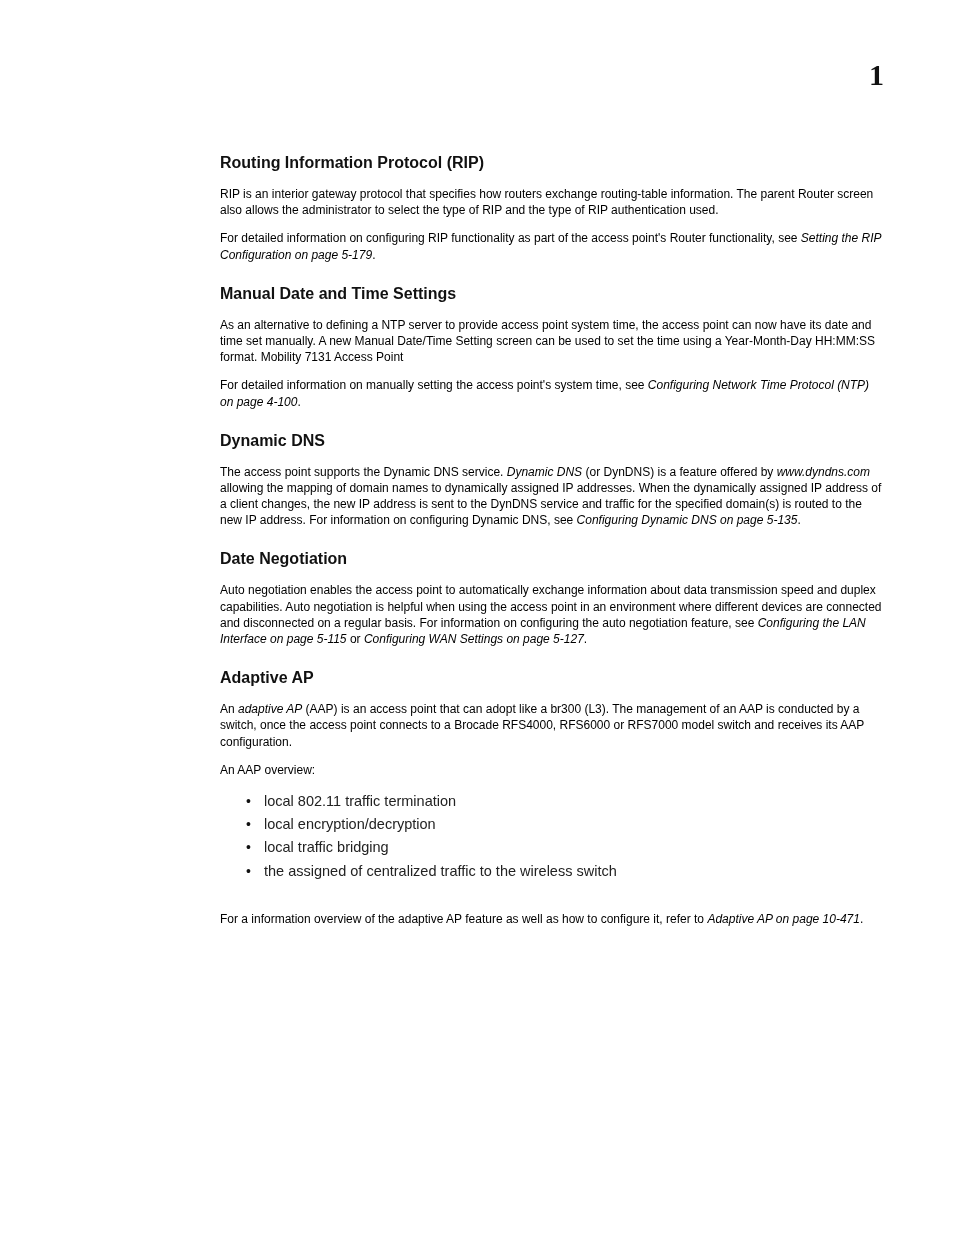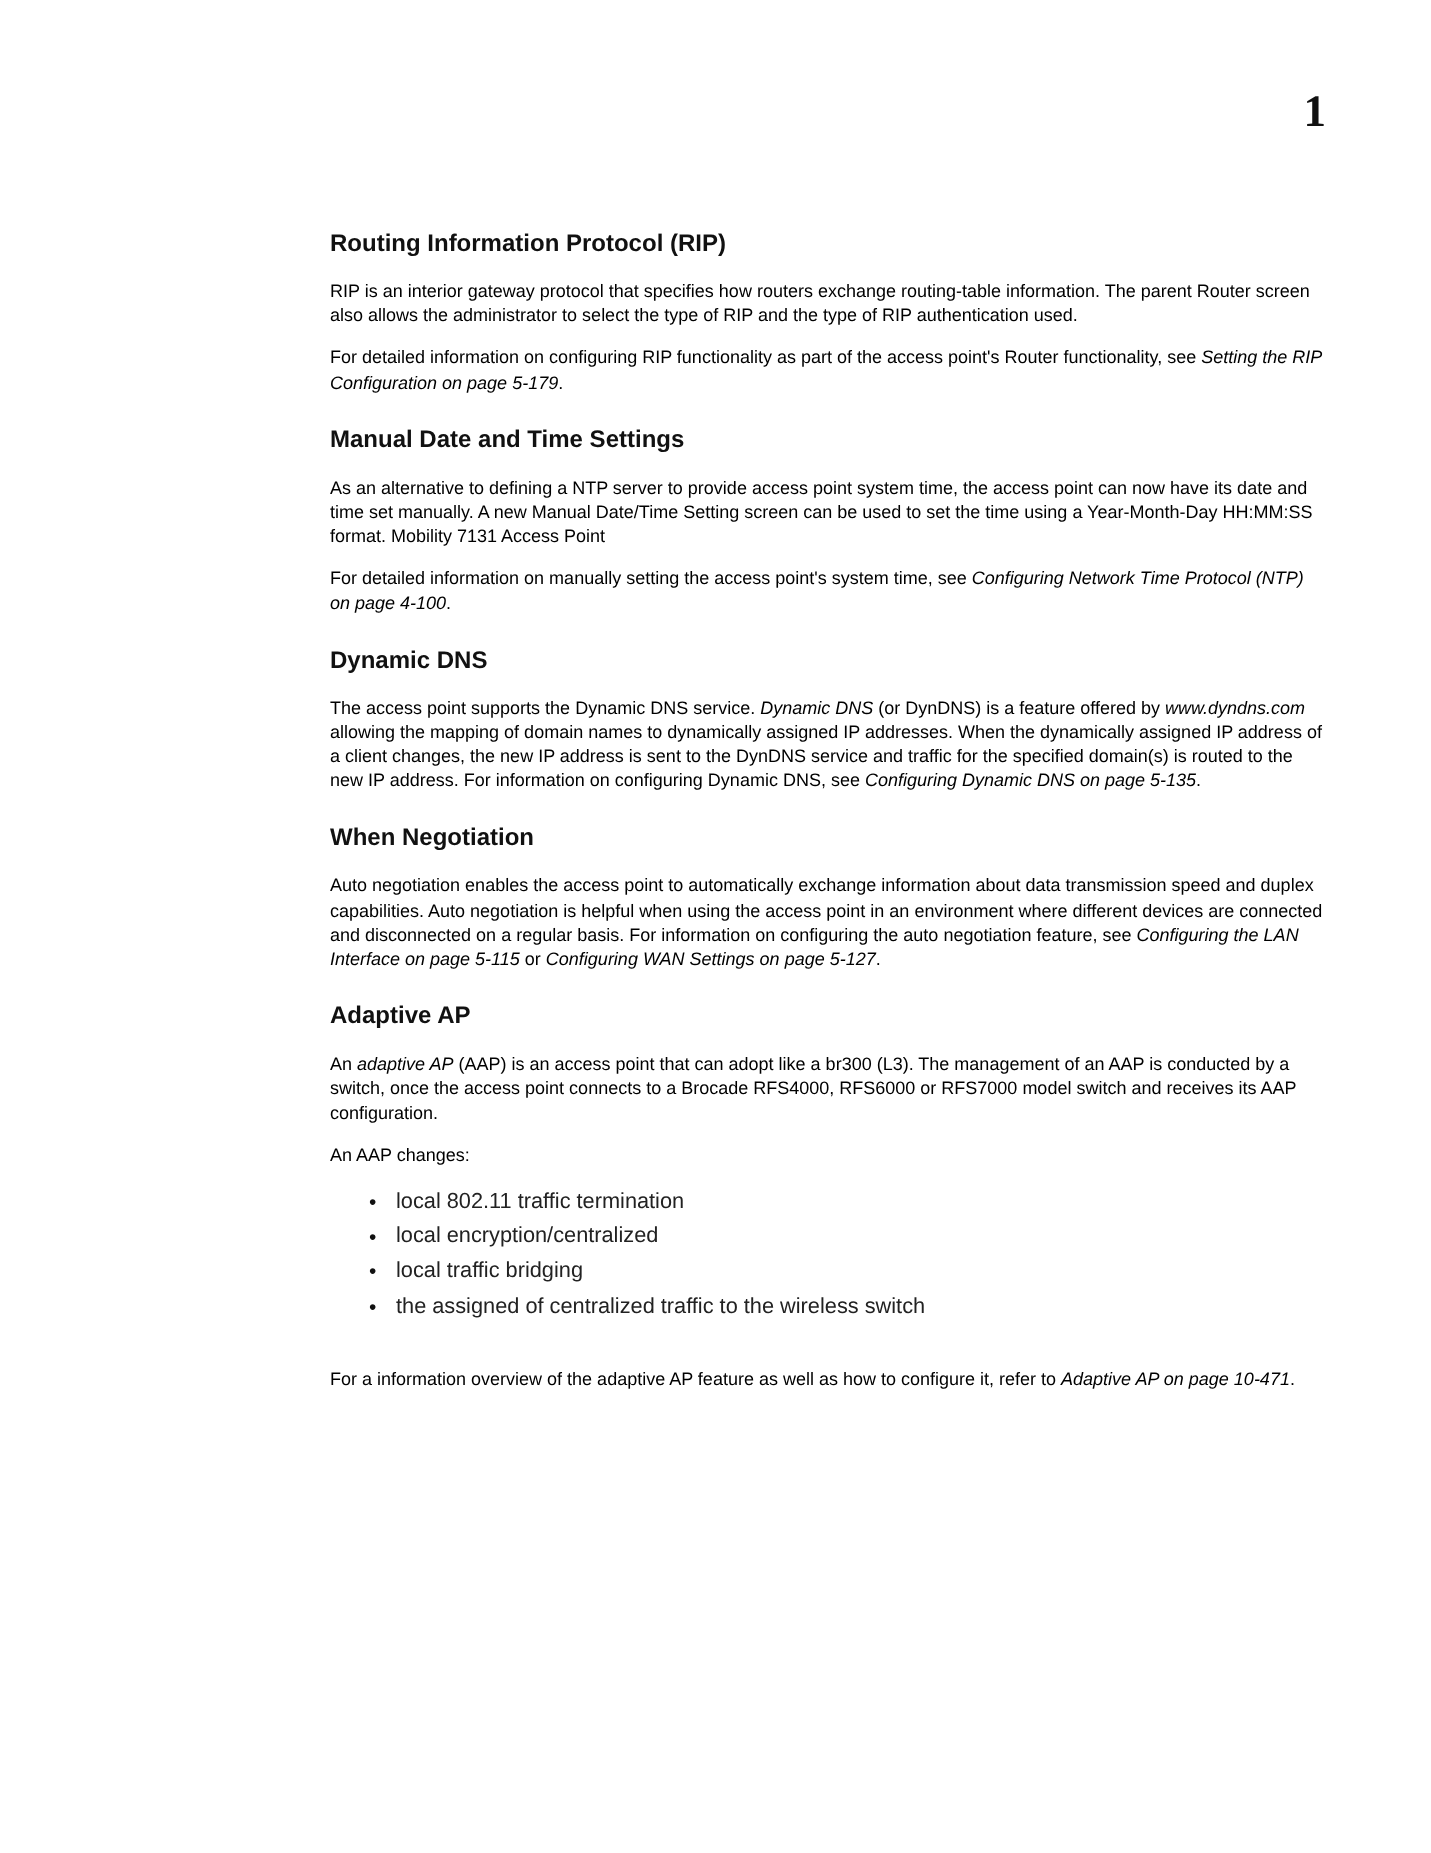--- a/index.html
+++ b/index.html
@@ -72,26 +72,26 @@
   <div class="chapnum">1</div>
   <div class="content" id="content">
       <h2>Routing Information Protocol (RIP)</h2>
       <p class="run"><span class="seg">RIP is an interior gateway protocol that specifies how routers exchange routing-table information. The parent Router screen also allows the administrator to select the type of RIP and the type of RIP authentication used.</span></p>
       <p class="run"><span class="seg">For detailed information on configuring RIP functionality as part of the access point's Router functionality, see </span><span class="seg ital">Setting the RIP Configuration on page 5-179</span><span class="seg">.</span></p>
       <h2>Manual Date and Time Settings</h2>
       <p class="run"><span class="seg">As an alternative to defining a NTP server to provide access point system time, the access point can now have its date and time set manually. A new Manual Date/Time Setting screen can be used to set the time using a Year-Month-Day HH:MM:SS format.  Mobility 7131 Access Point</span></p>
       <p class="run"><span class="seg">For detailed information on manually setting the access point's system time, see </span><span class="seg ital">Configuring Network Time Protocol (NTP) on page 4-100</span><span class="seg">.</span></p>
       <h2>Dynamic DNS</h2>
       <p class="run"><span class="seg">The access point supports the Dynamic DNS service. </span><span class="seg ital">Dynamic DNS</span><span class="seg"> (or DynDNS) is a feature offered by </span><span class="seg ital">www.dyndns.com</span><span class="seg"> allowing the mapping of domain names to dynamically assigned IP addresses. When the dynamically assigned IP address of a client changes, the new IP address is sent to the DynDNS service and traffic for the specified domain(s) is routed to the new IP address. For information on configuring Dynamic DNS, see </span><span class="seg ital">Configuring Dynamic DNS on page 5-135</span><span class="seg">.</span></p>
-      <h2>When Negotiation</h2>
+      <h2>Date Negotiation</h2>
       <p class="run"><span class="seg">Auto negotiation enables the access point to automatically exchange information about data transmission speed and duplex capabilities. Auto negotiation is helpful when using the access point in an environment where different devices are connected and disconnected on a regular basis. For information on configuring the auto negotiation feature, see </span><span class="seg ital">Configuring the LAN Interface on page 5-115</span><span class="seg"> or </span><span class="seg ital">Configuring WAN Settings on page 5-127</span><span class="seg">.</span></p>
       <h2>Adaptive AP</h2>
       <p class="run"><span class="seg">An </span><span class="seg ital">adaptive AP</span><span class="seg"> (AAP) is an access point that can adopt like a br300 (L3). The management of an AAP is conducted by a switch, once the access point connects to a Brocade RFS4000, RFS6000 or RFS7000 model switch and receives its AAP configuration.</span></p>
-      <p class="run"><span class="seg">An AAP changes:</span></p>
+      <p class="run"><span class="seg">An AAP overview:</span></p>
       <ul class="bullets">
         <li>local 802.11 traffic termination</li>
-        <li>local encryption/centralized</li>
+        <li>local encryption/decryption</li>
         <li>local traffic bridging</li>
         <li>the assigned of centralized traffic to the wireless switch</li>
       </ul>
       <p class="run"><span class="seg">For a information overview of the adaptive AP feature as well as how to configure it, refer to </span><span class="seg ital">Adaptive AP on page 10-471</span><span class="seg">.</span></p>
     </div>
 </div>
 
 </body></html>

